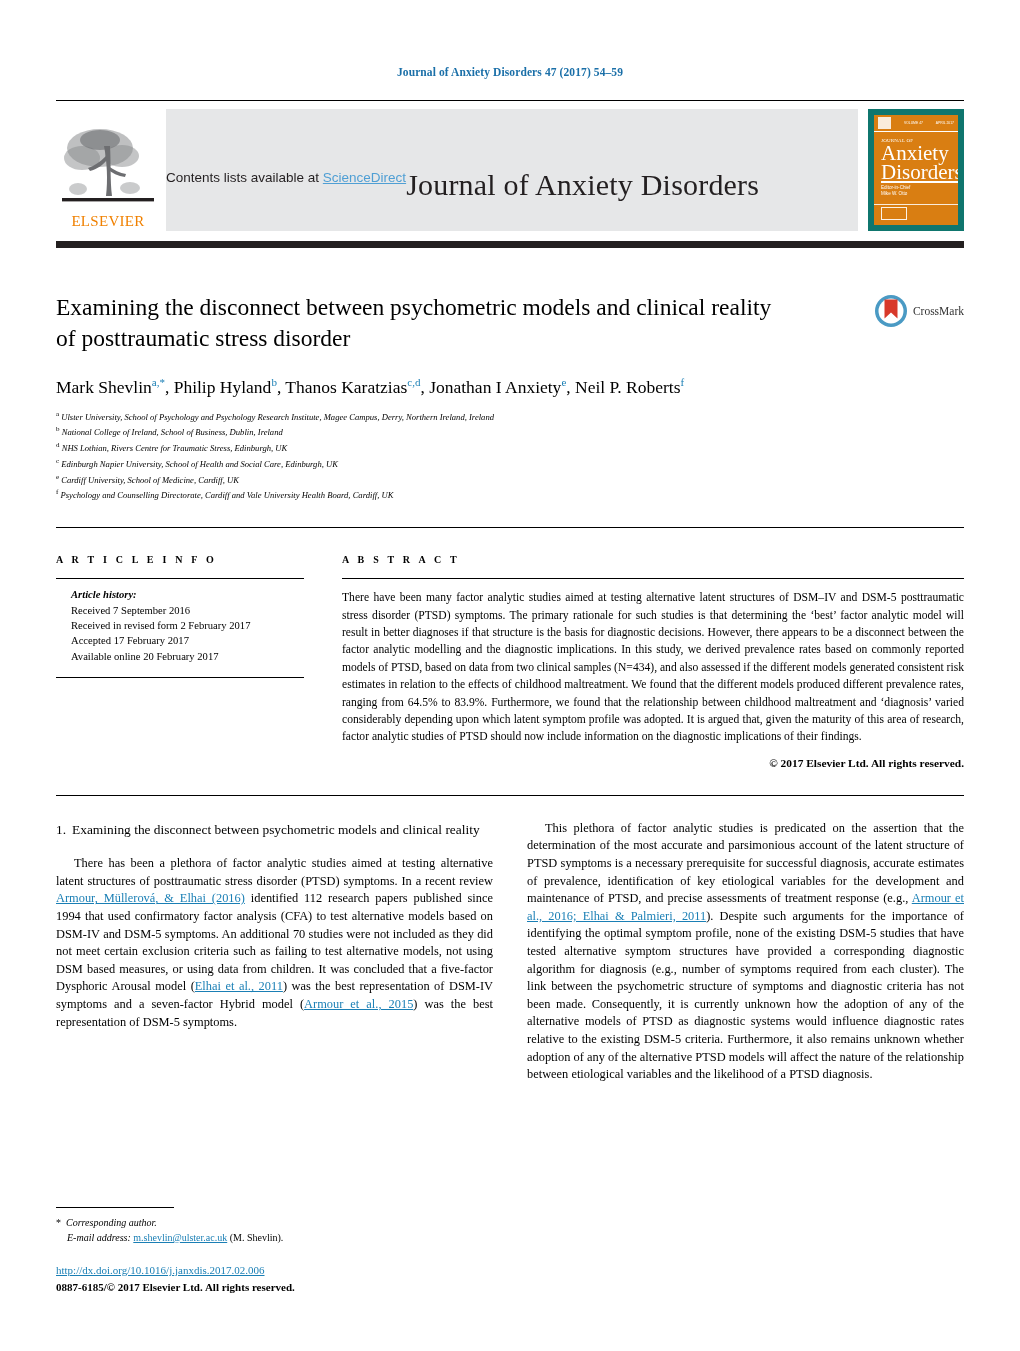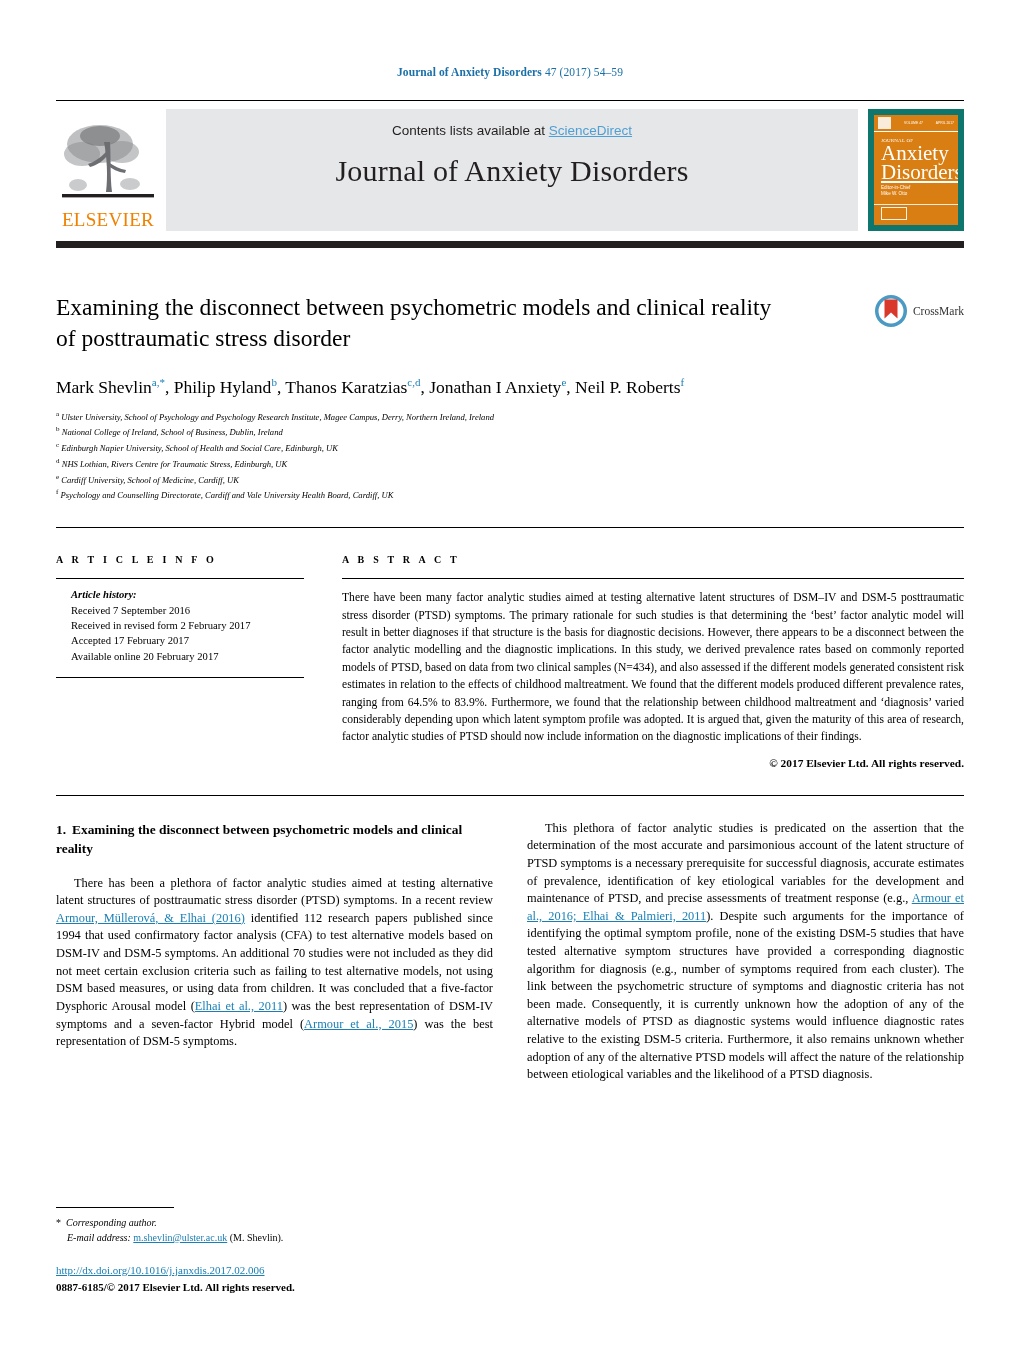--- a/index.html
+++ b/index.html
@@ -19,21 +19,21 @@
   
   .runhead {
     text-align: center;
     color: #1a6fa8;
     font-size: 11.5px;
     font-weight: bold;
     letter-spacing: .1px;
     padding-top: 66px;
     font-family: "Liberation Serif", serif;
   }
-  .runhead .vol { font-weight: normal; }
+  .runhead .vol { font-weight: bold; }
 
   .rule-top {
     border-top: 1.3px solid #000;
     margin-top: 22px;
   }
 
   
   .banner {
     display: flex;
     align-items: stretch;
@@ -46,30 +46,30 @@
     display: flex;
     flex-direction: column;
     align-items: center;
     justify-content: flex-end;
     padding-bottom: 2px;
   }
   .tree-wrap { width: 96px; height: 92px; }
   .elsevier-word {
     color: #f08000;
     font-family: "Liberation Serif", serif;
-    font-size: 19px;
+    font-size: 15px;
     letter-spacing: .3px;
     line-height: 1;
   }
   .banner-mid {
     flex: 1 1 auto;
     background: #e6e7e8;
     margin: 0 10px 0 6px;
     display: flex;
-    flex-direction: column;
+    flex-direction: row;
     align-items: center;
     justify-content: flex-start;
     padding-top: 14px;
   }
   .contents-line {
     font-family: "Liberation Sans", sans-serif;
     font-size: 13.5px;
     color: #231f20;
   }
   .sd-link { color: #4f9fd4; }
@@ -189,21 +189,21 @@
   
   .bodyrule { border-top: 1.2px solid #000; margin-top: 26px; }
   .body-cols {
     display: flex;
     gap: 34px;
     margin-top: 24px;
   }
   .bcol { width: 437px; flex: none; }
   .h1 {
     font-size: 13.4px;
-    font-weight: bold;
+    font-weight: normal;
     line-height: 1.45;
     margin: 0 0 16px 0;
     font-family: "Liberation Serif", serif;
   }
   .h1 .num { margin-right: 6px; }
   .para {
     font-size: 12.4px;
     line-height: 1.42;
     text-align: justify;
     text-indent: 18px;
@@ -294,22 +294,22 @@
         <circle cx="17" cy="17" r="12.5" fill="#ffffff"></circle>
         <path d="M10.5 5.5 h13 v19 l-6.5 -6 l-6.5 6 Z" fill="#d8392b"></path>
       </svg>
       <span class="crossmark-label">CrossMark</span>
     </div>
 
     <div class="authors"><span>Mark Shevlin</span><span class="aff-mark">a,*</span>, <span>Philip Hyland</span><span class="aff-mark">b</span>, <span>Thanos Karatzias</span><span class="aff-mark">c,d</span>, <span>Jonathan I Anxiety</span><span class="aff-mark">e</span>, <span>Neil P. Roberts</span><span class="aff-mark">f</span></div>
     <div class="affils">
         <div><span class="sup">a</span> Ulster University, School of Psychology and Psychology Research Institute, Magee Campus, Derry, Northern Ireland, Ireland</div>
         <div><span class="sup">b</span> National College of Ireland, School of Business, Dublin, Ireland</div>
+        <div><span class="sup">d</span> NHS Lothian, Rivers Centre for Traumatic Stress, Edinburgh, UK</div>
         <div><span class="sup">c</span> Edinburgh Napier University, School of Health and Social Care, Edinburgh, UK</div>
-        <div><span class="sup">d</span> NHS Lothian, Rivers Centre for Traumatic Stress, Edinburgh, UK</div>
         <div><span class="sup">e</span> Cardiff University, School of Medicine, Cardiff, UK</div>
         <div><span class="sup">f</span> Psychology and Counselling Directorate, Cardiff and Vale University Health Board, Cardiff, UK</div>
       </div>
   </div>
 
   <div class="midrule"></div>
 
   <div class="info-abstract">
     <div class="col-info">
       <div class="sec-head">A R T I C L E   I N F O</div>

